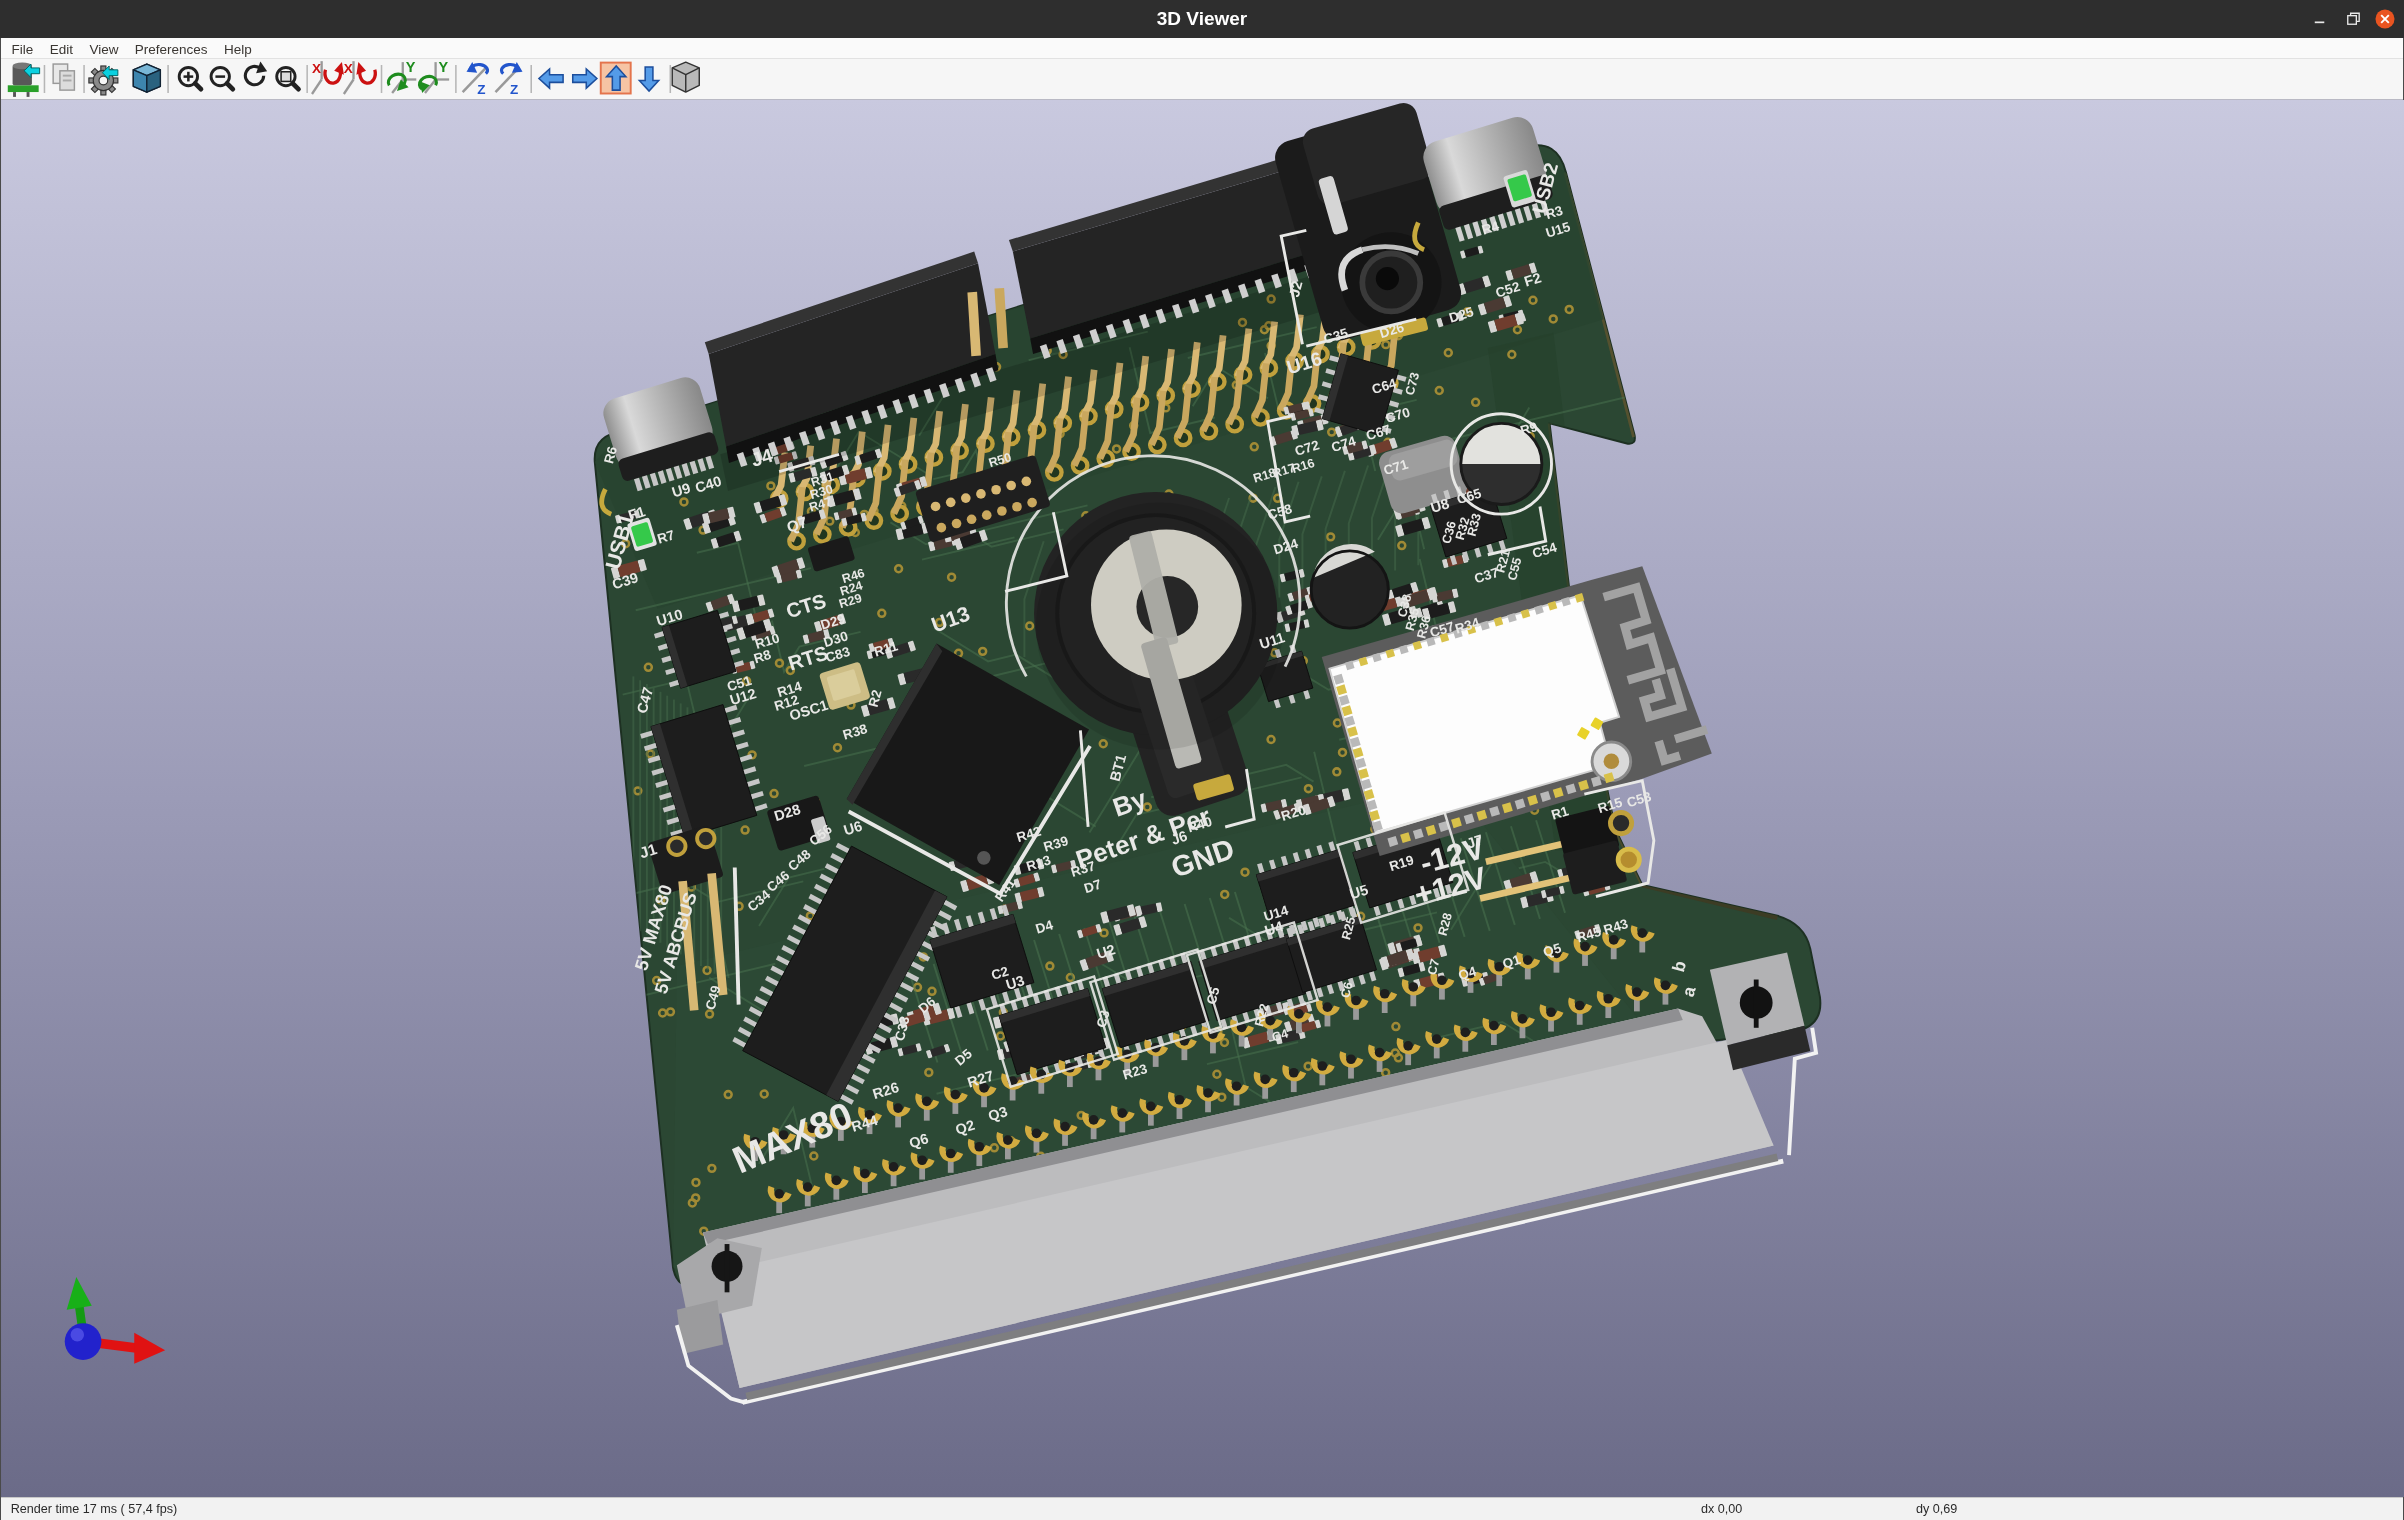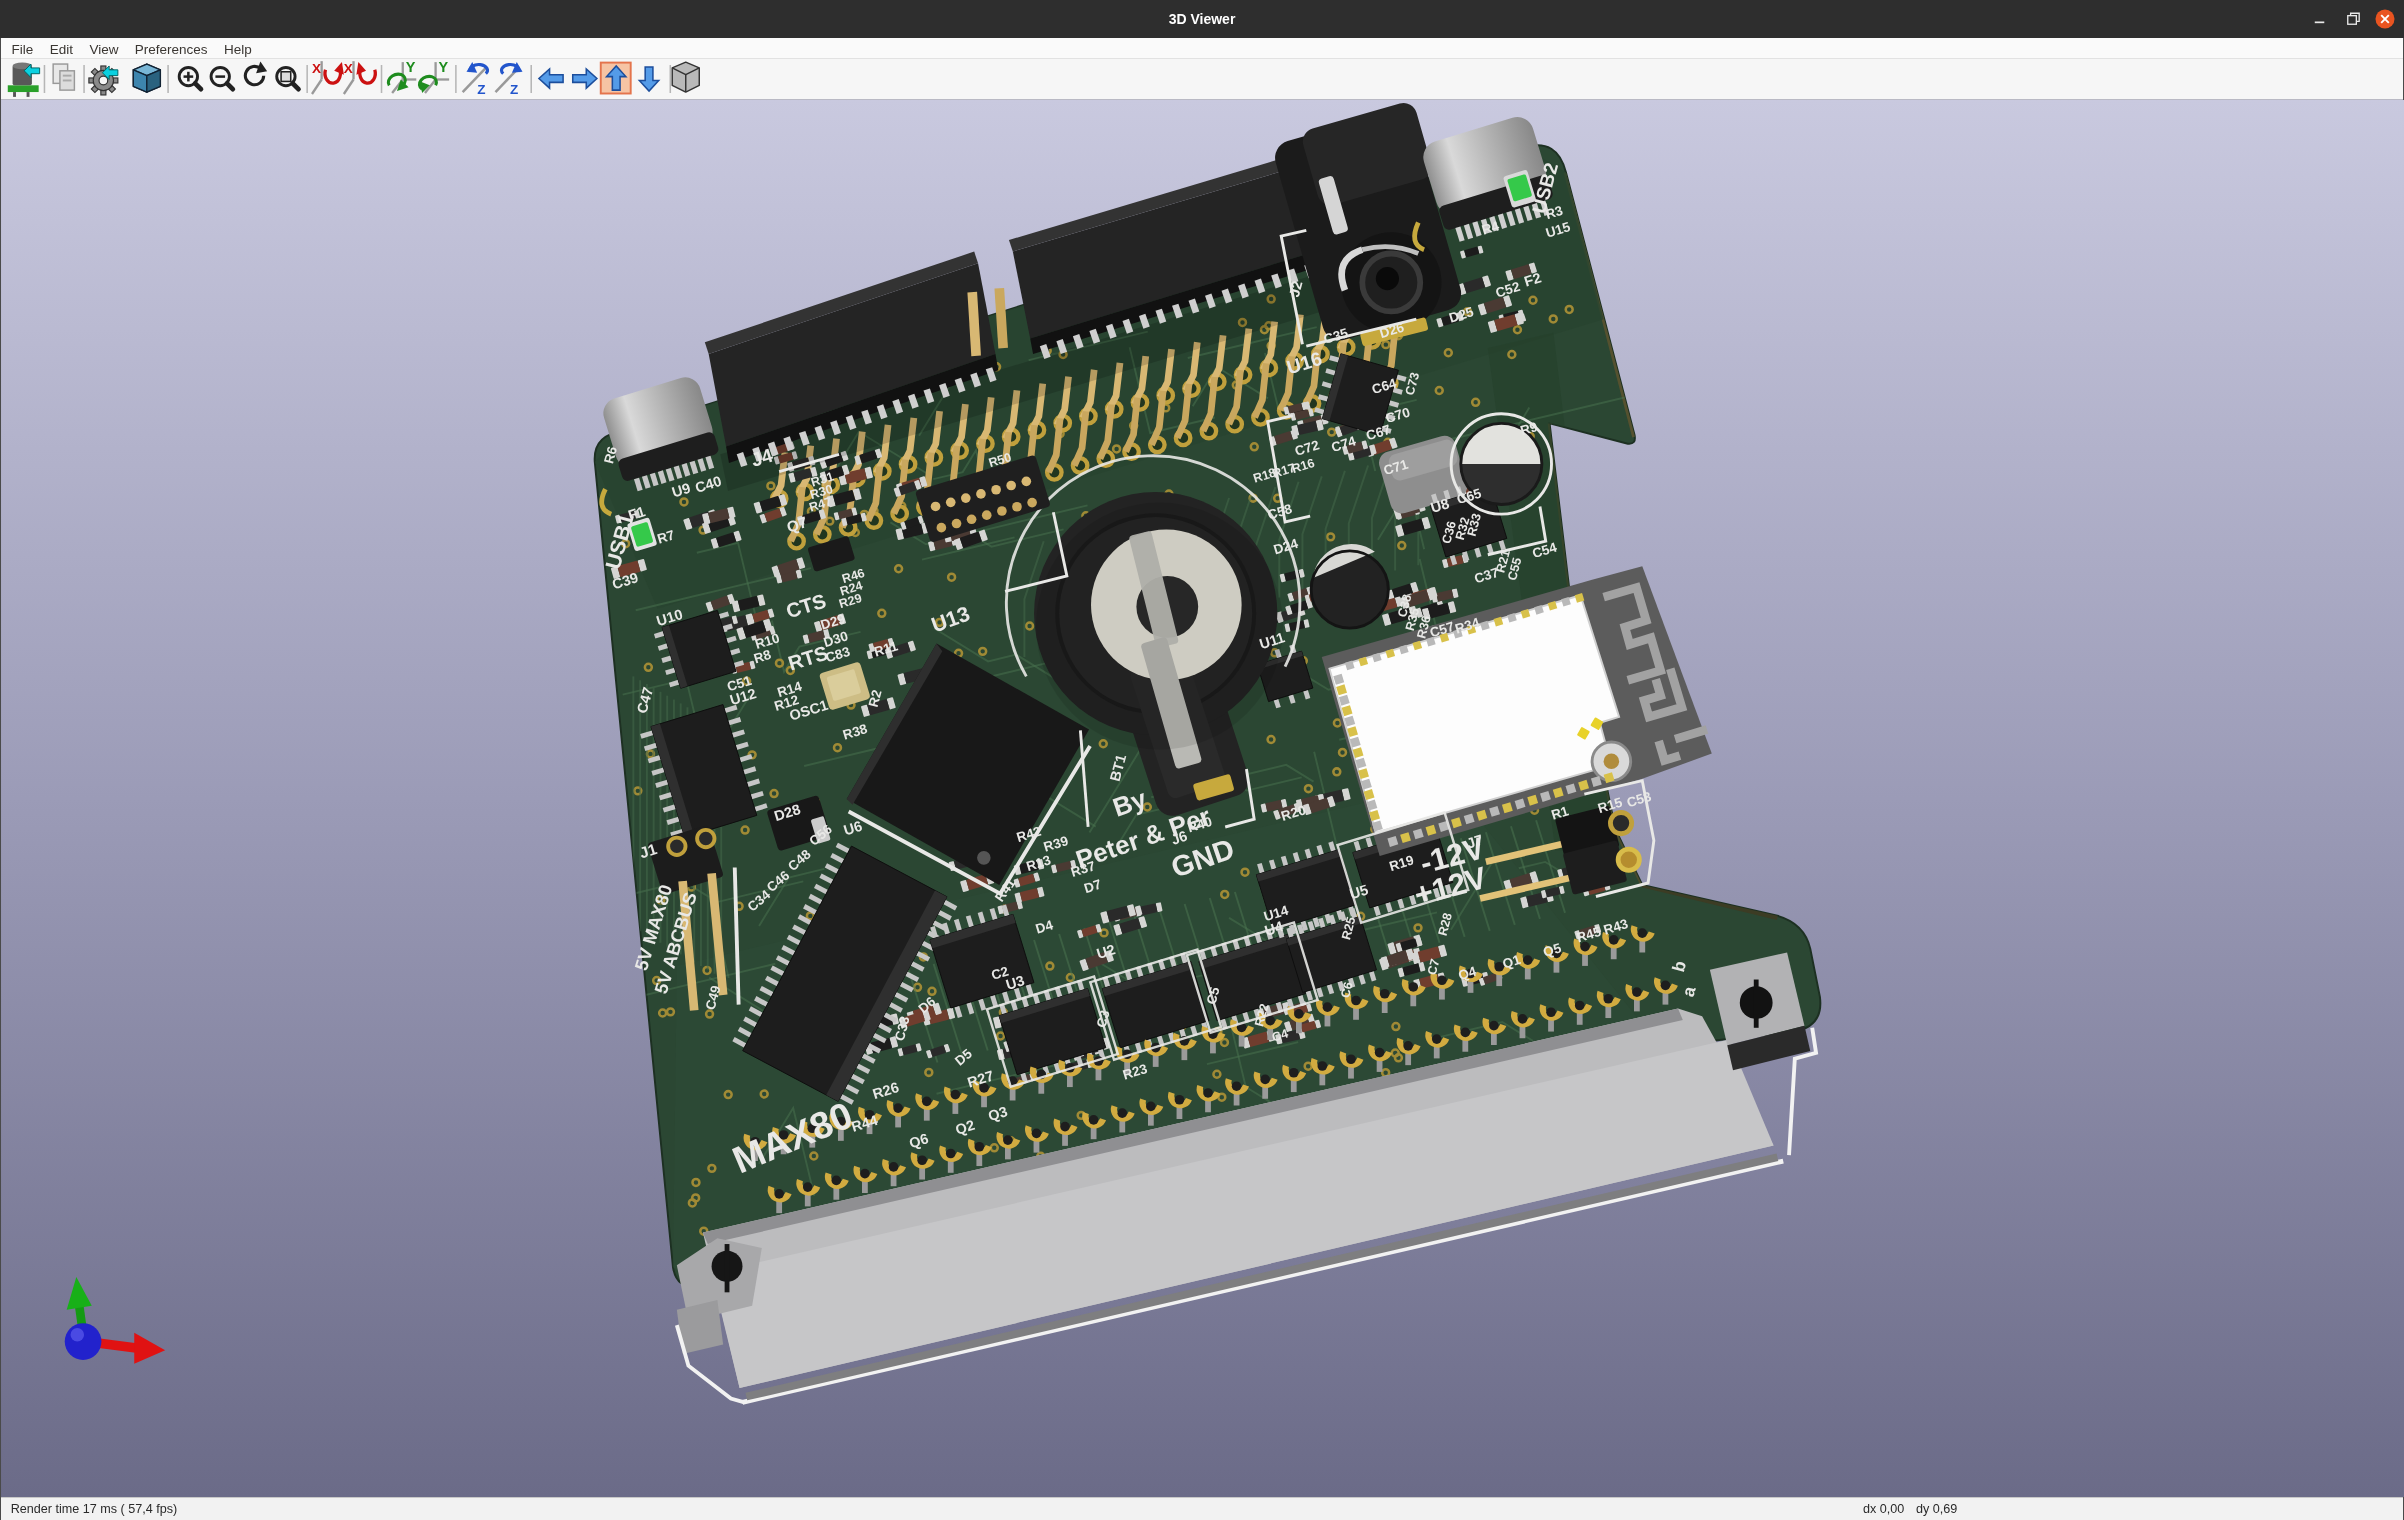--- a/index.html
+++ b/index.html
@@ -1,17 +1,17 @@
 <!DOCTYPE html>
 <html><head><meta charset="utf-8"><title>3D Viewer</title>
 <style>
 * { margin:0; padding:0; box-sizing:border-box; }
 html,body { width:2404px; height:1521px; overflow:hidden; background:#2e2e2e; font-family:"Liberation Sans", sans-serif; }
 #titlebar { position:absolute; left:0; top:0; width:2404px; height:38px; background:#2e2e2e; }
-#title { position:absolute; left:0; right:0; top:0; height:38px; line-height:38px; text-align:center; color:#fff; font-size:14px; font-weight:bold; }
+#title { position:absolute; left:0; right:0; top:0; height:38px; line-height:38px; text-align:center; color:#fff; font-size:19px; font-weight:bold; }
 .winbtn { position:absolute; top:8.7px; width:20px; height:20px; }
 #chrome { position:absolute; left:0; top:38px; width:2404px; height:1483px; border-left:1px solid #4a4a4a; border-right:1px solid #4a4a4a; }
 #menubar { position:absolute; left:0; top:0; width:100%; height:21px; background:#fafafa; border-bottom:1px solid #e2e2e2; }
 #menubar span { display:inline-block; color:#3a3632; font-size:13.5px; padding:1.9px 0 0 0; margin-right:16.4px; vertical-align:top; line-height:19.3px;}
 #toolbar { position:absolute; left:0; top:21px; width:100%; height:41px; background:#f6f6f6; border-bottom:1px solid #b9b9c4; }
 #viewport { position:absolute; left:0; top:62px; width:100%; height:1397px; }
 #statusbar { position:absolute; left:0; top:1459px; width:100%; height:24px; background:#f2f2f2; border-top:1px solid #c8c8c8; color:#2a2a2a; font-size:12.6px; }
 #statusbar span { position:absolute; top:3.9px;text-align:right; }
 </style></head>
 <body>
@@ -1876,16 +1876,16 @@
 <circle cx="1554.0" cy="480.0" r="52.0" fill="none" stroke="#e8e8e6" stroke-width="3"></circle>
 <line x1="88" y1="1389" x2="142" y2="1396" stroke="#e01212" stroke-width="10"></line>
 <polygon points="138.0,1380.0 170.0,1398.0 138.0,1412.0" fill="#e01212"></polygon>
 <line x1="86" y1="1388" x2="81" y2="1352" stroke="#149a14" stroke-width="9"></line>
 <polygon points="68.0,1356.0 94.0,1352.0 78.0,1322.0" fill="#18b018"></polygon>
 <circle cx="85.0" cy="1389.0" r="19.0" fill="#2222cc"></circle>
 <circle cx="79.0" cy="1382.0" r="7.0" fill="#5555e8" opacity="0.8"></circle>
       </svg></div>
 <div id="statusbar">
       <span style="left:9.7px">Render time 17 ms ( 57,4 fps)</span>
-      <span style="left:1862px">dx 0,00</span>
+      <span style="left:1700px">dx 0,00</span>
       <span style="left:1915px">dy 0,69</span>
     </div>
 </div>
 
 </body></html>

